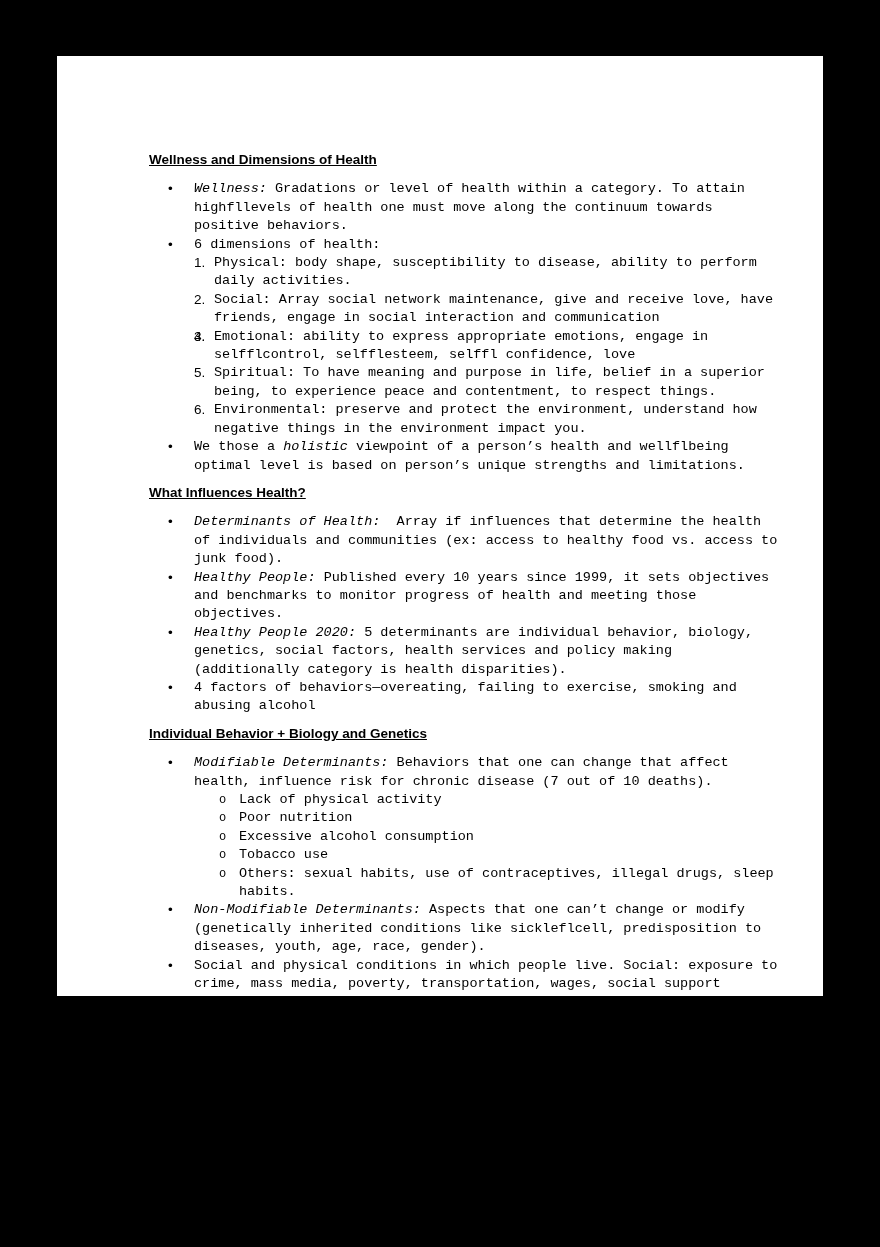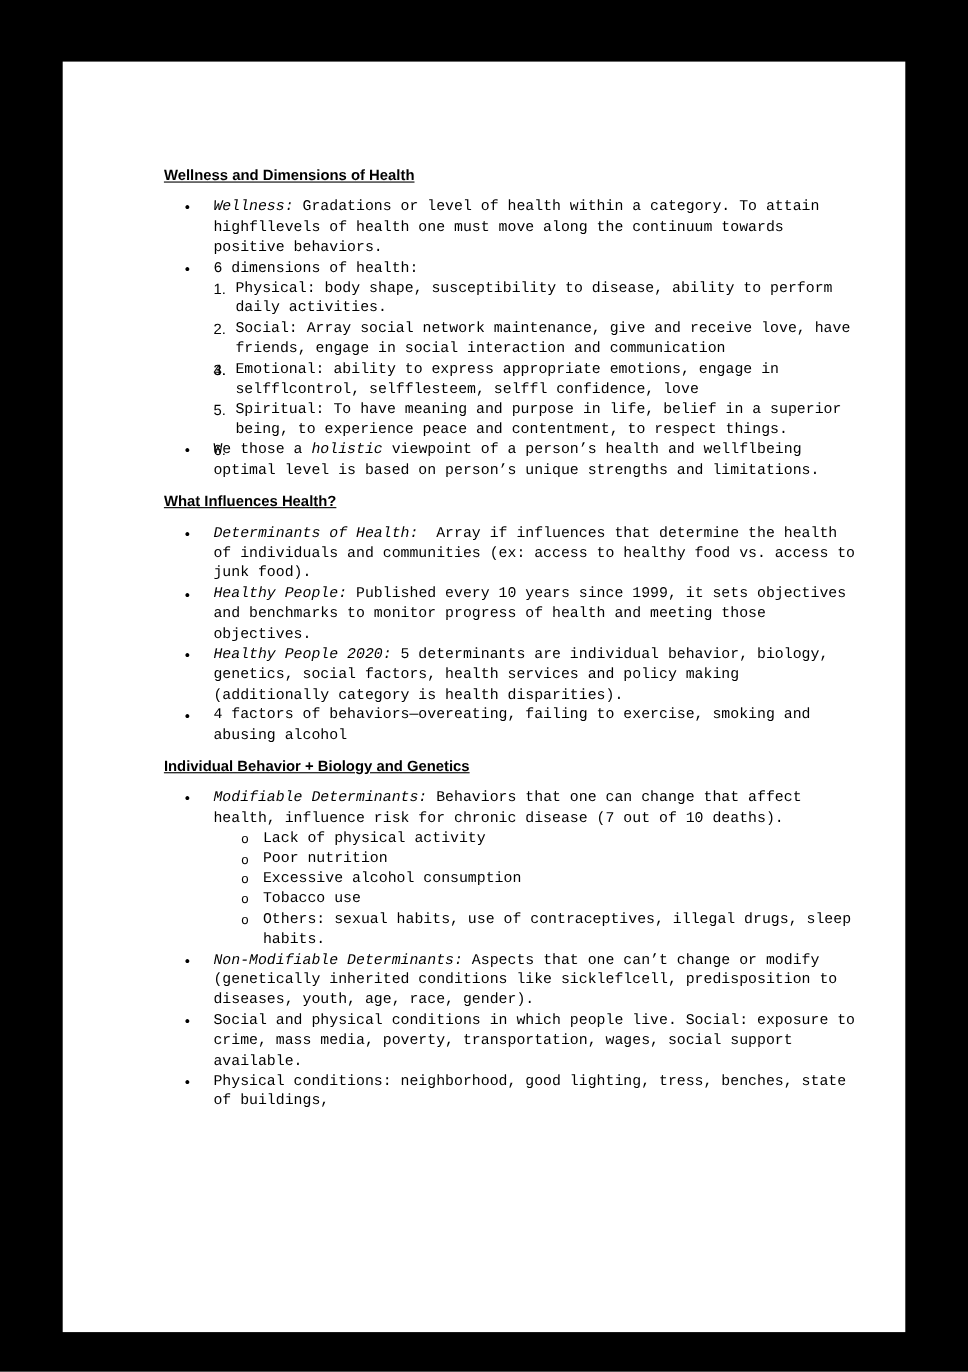--- a/index.html
+++ b/index.html
@@ -9,21 +9,21 @@
     background: #000000;
     overflow: hidden;
     position: relative;
     font-family: "Liberation Sans", sans-serif;
   }
   .page {
     position: absolute;
     left: 57px;
     top: 56px;
     width: 766px;
-    height: 1155px;
+    height: 940px;
     background: #ffffff;
     box-sizing: border-box;
     padding: 95px 38px 0 92px;
     color: #000000;
     font-size: 13.5px;
     line-height: 18.4px;
   }
   .section-heading {
     font-weight: bold;
     text-decoration: underline;
@@ -74,20 +74,21 @@
         <div class="item lvl-number">
           <span class="marker">4.</span>
           <span class="item-text"><span class="run">Emotional: ability to express appropriate emotions, engage in selfflcontrol, selfflesteem, selffl confidence, love</span></span>
         </div>
         <div class="item lvl-number">
           <span class="marker">5.</span>
           <span class="item-text"><span class="run">Spiritual: To have meaning and purpose in life, belief in a superior being, to experience peace and contentment, to respect things.</span></span>
         </div>
         <div class="item lvl-number">
           <span class="marker">6.</span>
+          <span class="item-text"><span class="run">Environmental: preserve and protect the environment, understand how negative things in the environment impact you.</span></span>
         </div>
         <div class="item lvl-bullet">
           <span class="marker">•</span>
           <span class="item-text"><span class="run">We those a </span><span class="run italic">holistic</span><span class="run"> viewpoint of a person’s health and wellflbeing optimal level is based on person’s unique strengths and limitations.</span></span>
         </div>
       </div>
       <div class="section">
         <div class="section-heading">What Influences Health?</div>
         <div class="item lvl-bullet">
           <span class="marker">•</span>

